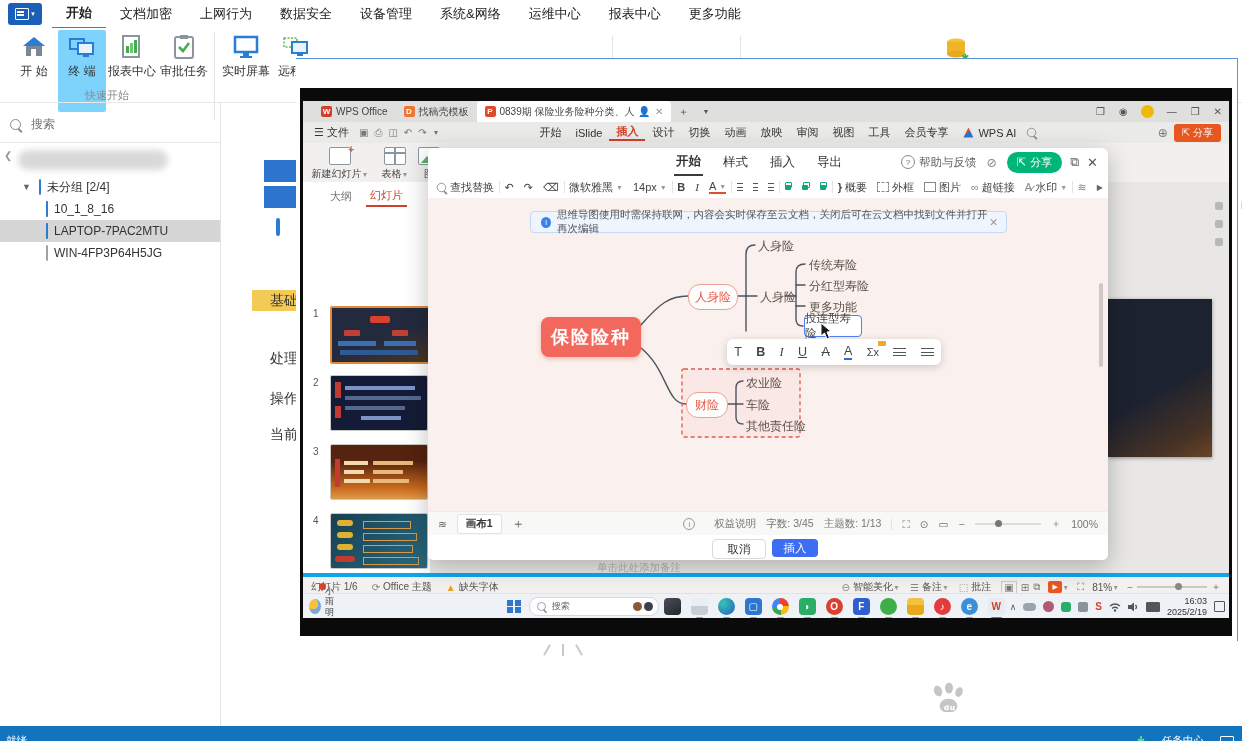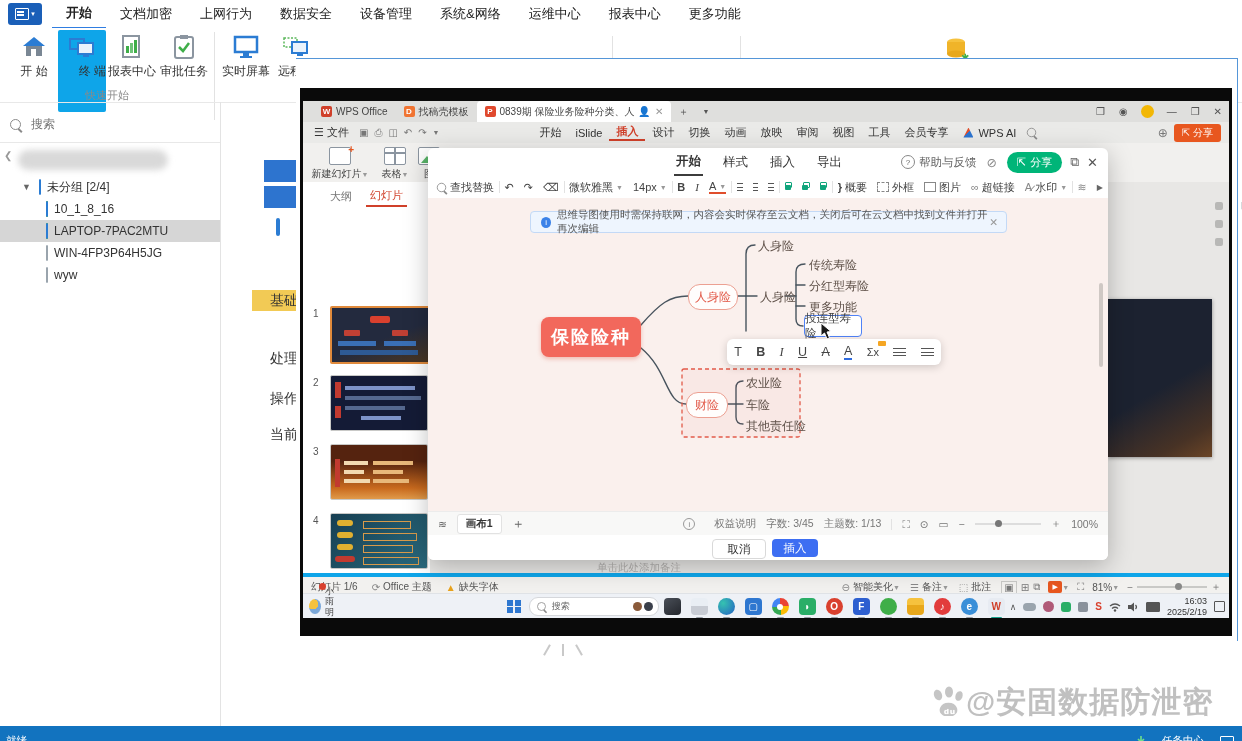--- a/index.html
+++ b/index.html
@@ -13,21 +13,21 @@
   .appbtn .bars{width:12px;height:10px;border:1.5px solid #fff;border-radius:1px;position:relative;}
   .appbtn .bars:before{content:"";position:absolute;left:1px;top:2px;width:7px;height:1.5px;background:#fff;box-shadow:0 3px 0 #fff;}
   .appbtn .car{color:#fff;font-size:7px;}
   .menubar{left:0;top:0;width:1242px;height:28px;background:#fff;}
   .mi{padding:0 14px;height:28px;display:flex;align-items:center;font-size:13px;color:#222;cursor:default;}
   .mi.active{border-bottom:3px solid #2f7de1;font-weight:bold;}
   
   .ribbon{left:0;top:28px;width:1242px;height:74px;background:#fff;}
   .rbtn{position:absolute;width:48px;text-align:center;}
   .rbtn .lbl{font-size:12px;color:#333;margin-top:3px;white-space:nowrap;}
-  .rbtn.sel{background:#0ea5e9;border-radius:2px;text-align:right;}
+  .rbtn.sel{background:#7dd3fc;border-radius:2px;}
   .ricon{width:26px;height:26px;margin:4px auto 0;position:relative;}
   .gcap{position:absolute;top:60px;left:0;width:214px;text-align:center;color:#8a8a8a;font-size:11px;}
   
   .monitor{position:relative;display:inline-block;}
   .monitor .scr{border:2px solid #2b7cd3;border-radius:2px;background:#fff;}
   .monitor .std{height:3px;width:8px;background:#2b7cd3;margin:1px auto 0;}
   
   .side-div{left:220px;top:102px;width:1px;height:624px;background:#e3e3e3;}
   .hline{background:#e8e8e8;height:1px;}
   .search{left:0;top:108px;width:220px;height:32px;display:flex;align-items:center;}
@@ -270,24 +270,20 @@
     <span class="monitor tmon on" style="margin-left:46px;"><span class="scr"></span><span class="std"></span></span>
     <span>10_1_8_16</span>
   </div>
   <div class="tree-row sel" style="top:220px;">
     <span class="monitor tmon on" style="margin-left:46px;"><span class="scr"></span><span class="std"></span></span>
     <span>LAPTOP-7PAC2MTU</span>
   </div>
   <div class="tree-row" style="top:242px;">
     <span class="monitor tmon off" style="margin-left:46px;"><span class="scr"></span><span class="std"></span></span>
     <span>WIN-4FP3P64H5JG</span>
-  </div>
-  <div class="tree-row" style="top:264px;">
-    <span class="monitor tmon off" style="margin-left:46px;"><span class="scr"></span><span class="std"></span></span>
-    <span>wyw</span>
   </div>
 
   
   <div class="abs" style="left:264px;top:160px;width:32px;height:22px;background:#2d74cf;"></div>
   <div class="abs" style="left:264px;top:186px;width:32px;height:22px;background:#2d74cf;"></div>
   <span class="monitor abs" style="left:276px;top:220px;"><span class="scr" style="width:14px;height:9px;"></span><span class="std"></span></span>
   <div class="peek" style="left:252px;top:290px;width:44px;height:21px;background:#f2ca55;line-height:21px;padding-left:18px;"><span>基础</span></div>
   <div class="peek" style="left:270px;top:350px;width:26px;"><span>处理</span></div>
   <div class="peek" style="left:270px;top:390px;width:26px;"><span>操作</span></div>
   <div class="peek" style="left:270px;top:426px;width:26px;"><span>当前</span></div>
@@ -710,21 +706,20 @@
   <div class="watermark abs">
     <svg width="36" height="34">
       <g fill="rgba(150,150,150,.55)">
         <ellipse cx="8" cy="9" rx="4" ry="5.5" transform="rotate(-20 8 9)"></ellipse>
         <ellipse cx="19" cy="6" rx="4" ry="5.5"></ellipse>
         <ellipse cx="29" cy="10" rx="3.5" ry="5" transform="rotate(20 29 10)"></ellipse>
         <path d="M10 22 a9 8 0 0 1 17 0 a6 6 0 0 1 -6 8 h-5 a6 6 0 0 1 -6 -8 z"></path>
         <text x="14" y="28" font-size="8" fill="#fff">du</text>
       </g>
     </svg>
-    <span>@安固数据防泄密</span>
   </div>
 
   
   <div class="appstatus abs">
     <span style="margin-left:6px;">就绪</span>
     <span style="margin-left:auto;display:flex;align-items:center;gap:16px;margin-right:8px;font-family:Liberation Mono, monospace;">
       <svg width="10" height="10">
           <path d="M5 0 v6 m-3 -3 l3 3 3 -3 M0 8 h10" stroke="#6fe08a" stroke-width="1.6" fill="none"></path>
         </svg>
       <span>任务中心</span>

